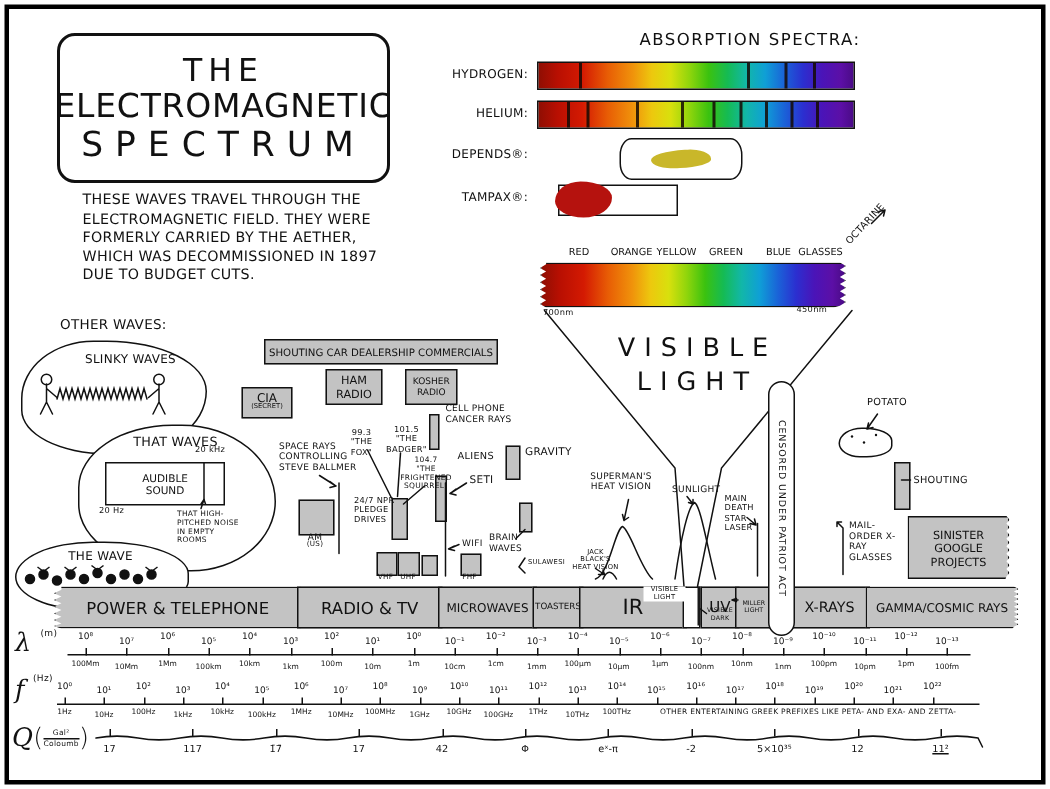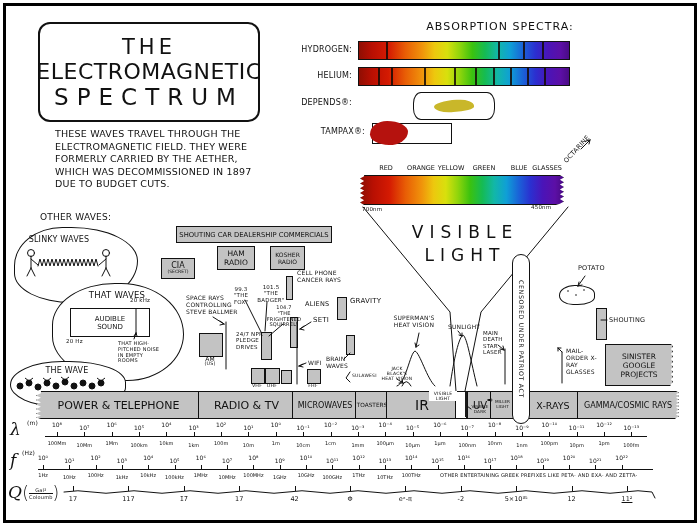--- a/index.html
+++ b/index.html
@@ -77,37 +77,37 @@
       <div class="abs-line" style="left: 64%;"></div>
       <div class="abs-line" style="left: 72%;"></div>
       <div class="abs-line" style="left: 80%;"></div>
       <div class="abs-line" style="left: 88%;"></div>
     </div>
   <div class="lbl rt" style="left:288px;top:98px;width:64px;font-size:8px;">DEPENDS®:</div>
   <div class="whitebox" style="left:413px;top:92px;width:80px;height:26px;border-radius:8px/40%;">
     <div class="abs" style="left:20px;top:7px;width:40px;height:12px;background:var(--depends-yellow,#c9b72a);
          border-radius:60% 40% 55% 45%/50% 60% 40% 55%;transform:rotate(-3deg);"></div>
   </div>
-  <div class="lbl rt" style="left:301px;top:127px;width:64px;font-size:8px;">TAMPAX®:</div>
+  <div class="lbl rt" style="left:288px;top:127px;width:64px;font-size:8px;">TAMPAX®:</div>
   <div class="whitebox" style="left:372px;top:123px;width:78px;height:19px;">
     <div class="abs" style="left:-3px;top:-3px;width:38px;height:24px;background:var(--tampax-red,#b5120e);
          border-radius:45% 55% 50% 50%/55% 45% 55% 45%;"></div>
   </div>
 
   <div id="color-label-row"></div>
   <div class="lbl" style="left:560px;top:146px;font-size:6.5px;transform:rotate(-47deg);">OCTARINE</div>
   <div class="spectrum zigLR" style="left:360px;top:175px;width:202px;height:28px;"></div>
   <div class="lbl" style="left:362px;top:206px;font-size:5.5px;">700nm</div>
   <div class="lbl" style="left:531px;top:204px;font-size:5.5px;">450nm</div>
   <div class="lbl ctr vfunnel" style="left:405px;top:223px;width:120px;">VISIBLE</div>
   <div class="lbl ctr vfunnel" style="left:405px;top:246px;width:120px;">LIGHT</div>
 
   <div class="lbl" style="left:40px;top:212px;font-size:9px;">OTHER WAVES:</div>
   <div class="cloud" style="left:14px;top:227px;width:122px;height:74px;border-radius:42% 58% 50% 50%/55% 48% 60% 42%;"></div>
-  <div class="lbl ctr" style="left:8px;top:235px;width:102px;font-size:8px;text-align:center;">SLINKY WAVES</div>
+  <div class="lbl ctr" style="left:36px;top:235px;width:102px;font-size:8px;text-align:center;">SLINKY WAVES</div>
   <div class="cloud" style="left:52px;top:283px;width:130px;height:96px;border-radius:50% 50% 45% 55%/45% 55% 50% 48%;"></div>
   <div class="lbl ctr" style="left:62px;top:291px;width:110px;font-size:8.5px;">THAT WAVES</div>
   <div class="whitebox" style="left:70px;top:308px;width:78px;height:27px;display:flex;align-items:center;justify-content:center;">
     <div class="ctr" style="font-size:7px;width:58px;">AUDIBLE SOUND</div>
   </div>
   <div class="lbl" style="left:130px;top:297px;font-size:5.5px;">20 kHz</div>
   <div class="lbl" style="left:66px;top:338px;font-size:5.5px;">20 Hz</div>
   <div class="lbl" style="left:118px;top:341px;width:46px;font-size:5px;">THAT HIGH-PITCHED NOISE IN EMPTY ROOMS</div>
   <div class="cloud" style="left:10px;top:361px;width:114px;height:44px;border-radius:48% 52% 55% 45%/55% 50% 45% 52%;"></div>
   <div class="lbl ctr" style="left:20px;top:366px;width:94px;font-size:8px;">THE WAVE</div>

